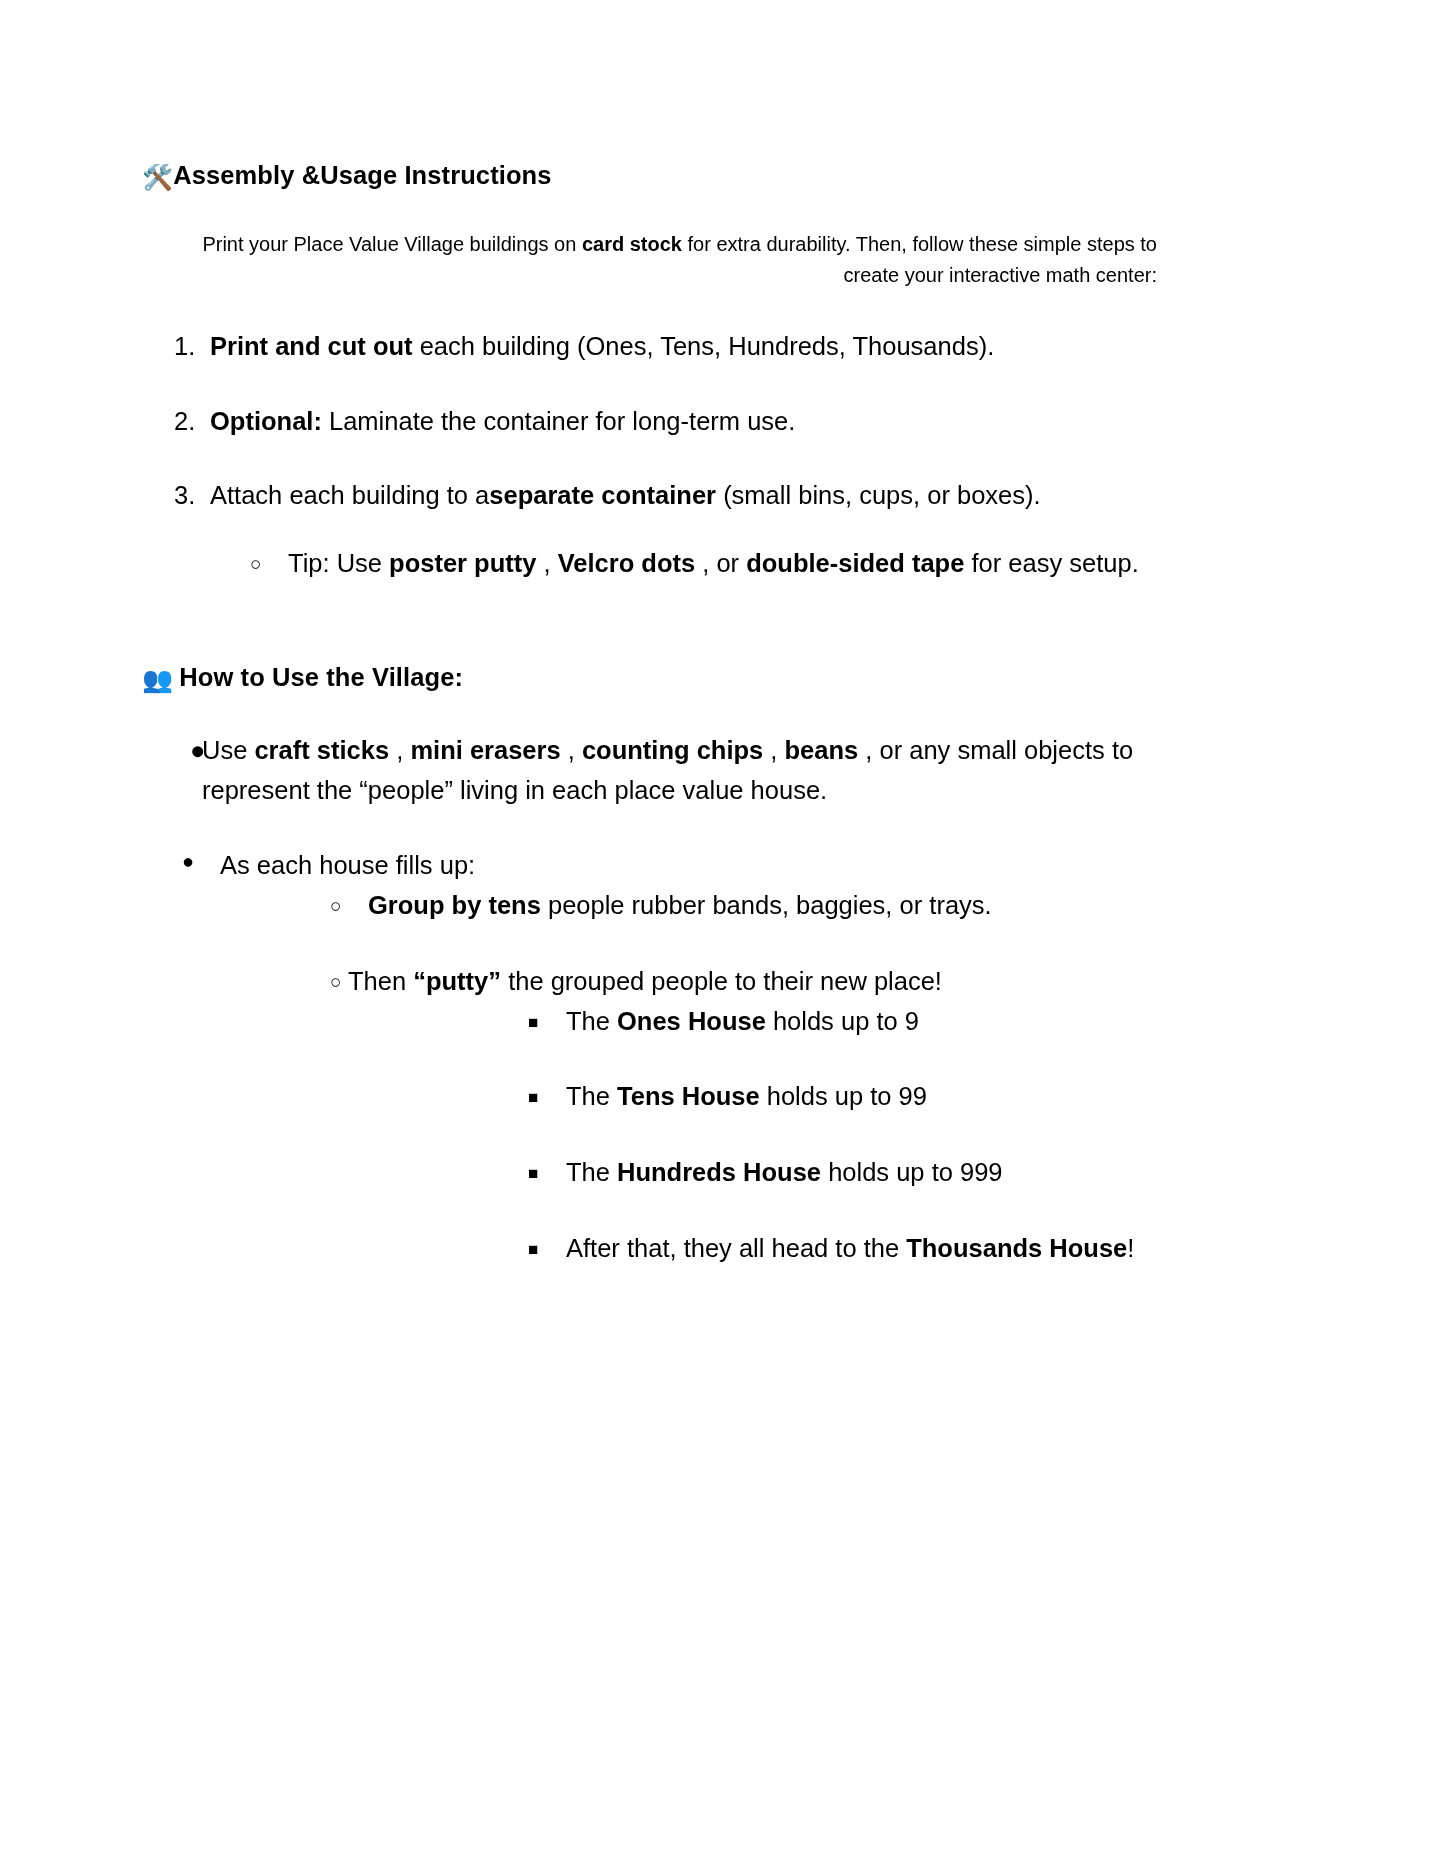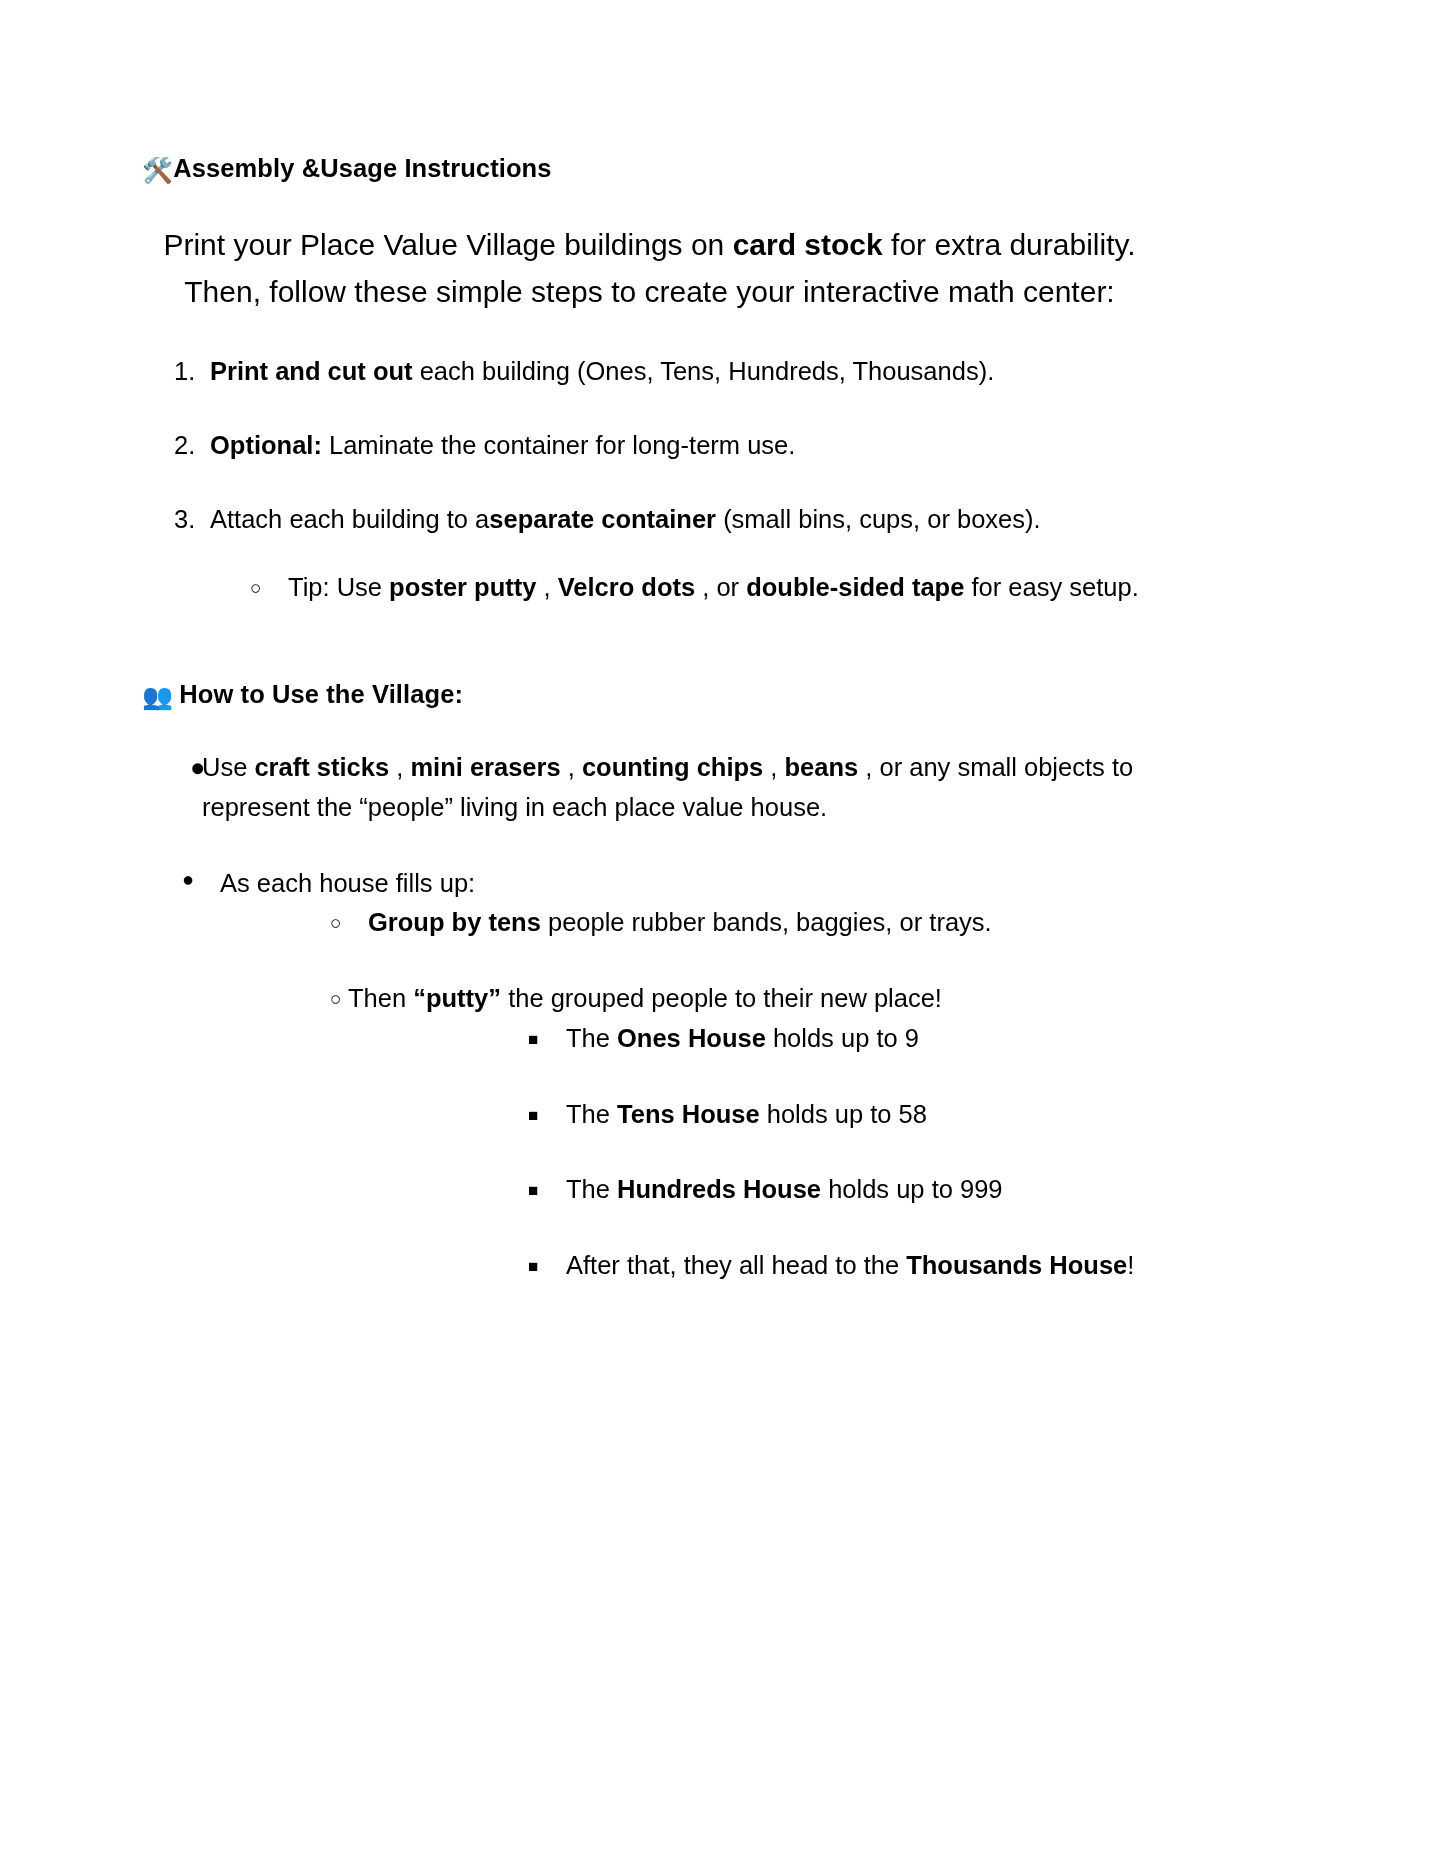--- a/index.html
+++ b/index.html
@@ -25,35 +25,35 @@
     left: 142px;
     top: 152px;
     width: 1015px;
   }
 
   
   .h-section {
     font-size: 25.5px;
     font-weight: bold;
     line-height: 1.32;
-    margin: 0 0 35px 0;
+    margin: 7px 0 35px 0;
     letter-spacing: 0.1px;
   }
   .h-section .emoji {
     font-size: 25px;
     vertical-align: -2px;
   }
   .h-section.with-gap .emoji { margin-right: 6px; }
 
   
   .para {
-    font-size: 30px;
+    font-size: 20px;
     line-height: 1.56;
     margin: 0 0 36px 0;
-    text-align: center;
+    text-align: right;
   }
 
   
   .ol-steps {
     list-style: none;
     margin: 0 0 0 0;
     padding: 0;
   }
   .ol-steps > li {
     position: relative;
@@ -221,21 +221,21 @@
           </li>
 
           <li class="lvl2-tight">
             <span class="marker-o-tight">○</span><span>Then </span><b>“putty”</b><span> the grouped people to their new place!</span>
 
             <ul class="ul-lvl3">
               <li>
                 <span class="marker-sq">■</span><span>The </span><b>Ones House</b><span> holds up to 9</span>
               </li>
               <li>
-                <span class="marker-sq">■</span><span>The </span><b>Tens House</b><span> holds up to 58</span>
+                <span class="marker-sq">■</span><span>The </span><b>Tens House</b><span> holds up to 99</span>
               </li>
               <li>
                 <span class="marker-sq">■</span><span>The </span><b>Hundreds House</b><span> holds up to 999</span>
               </li>
               <li>
                 <span class="marker-sq">■</span><span>After that, they all head to the </span><b>Thousands House</b><span>!</span>
               </li>
             </ul>
           </li>
         </ul>

